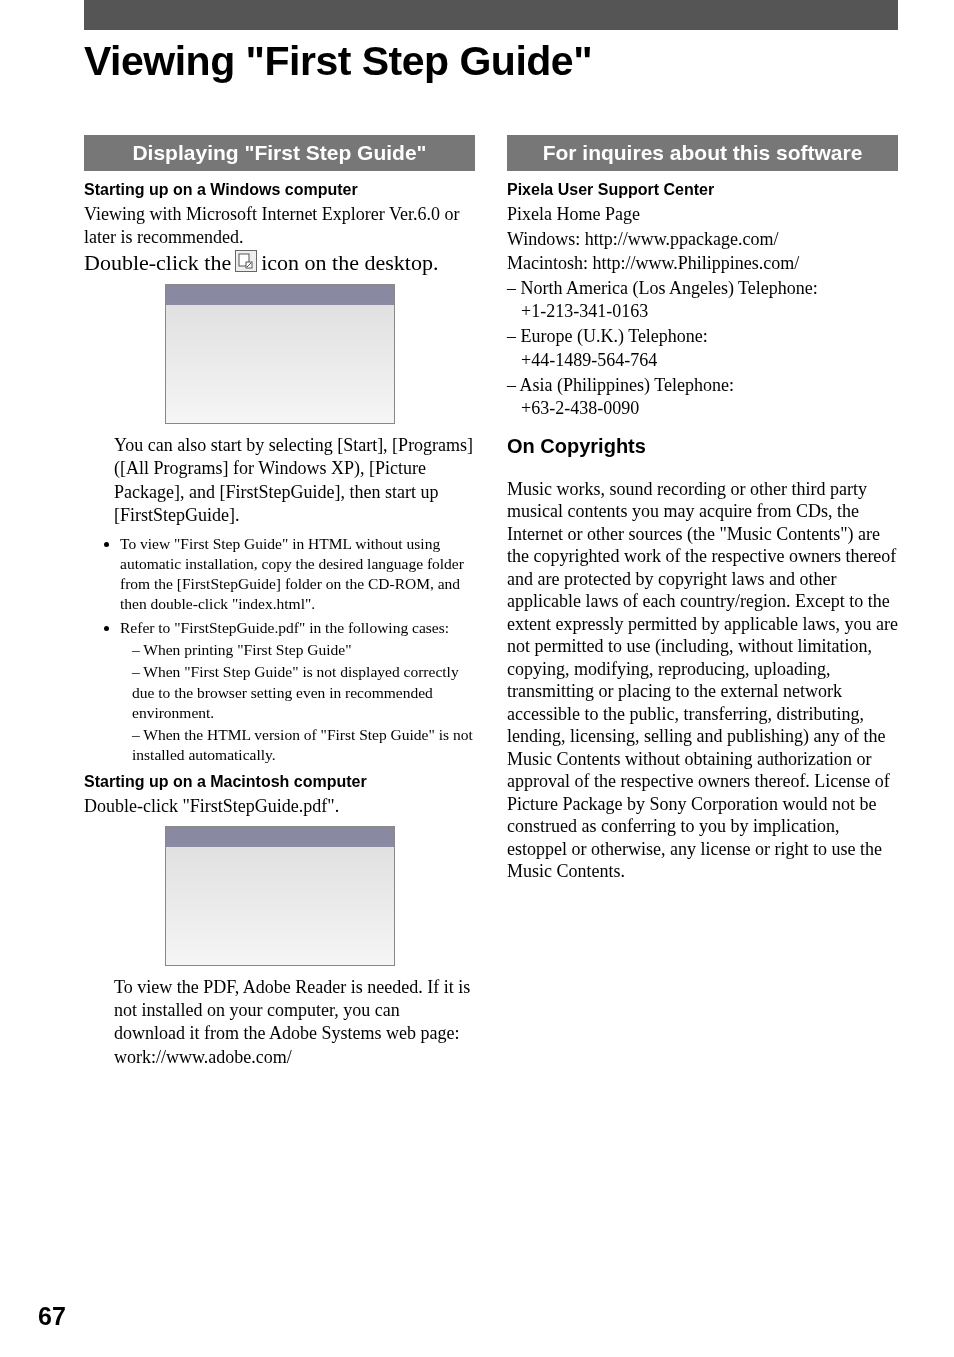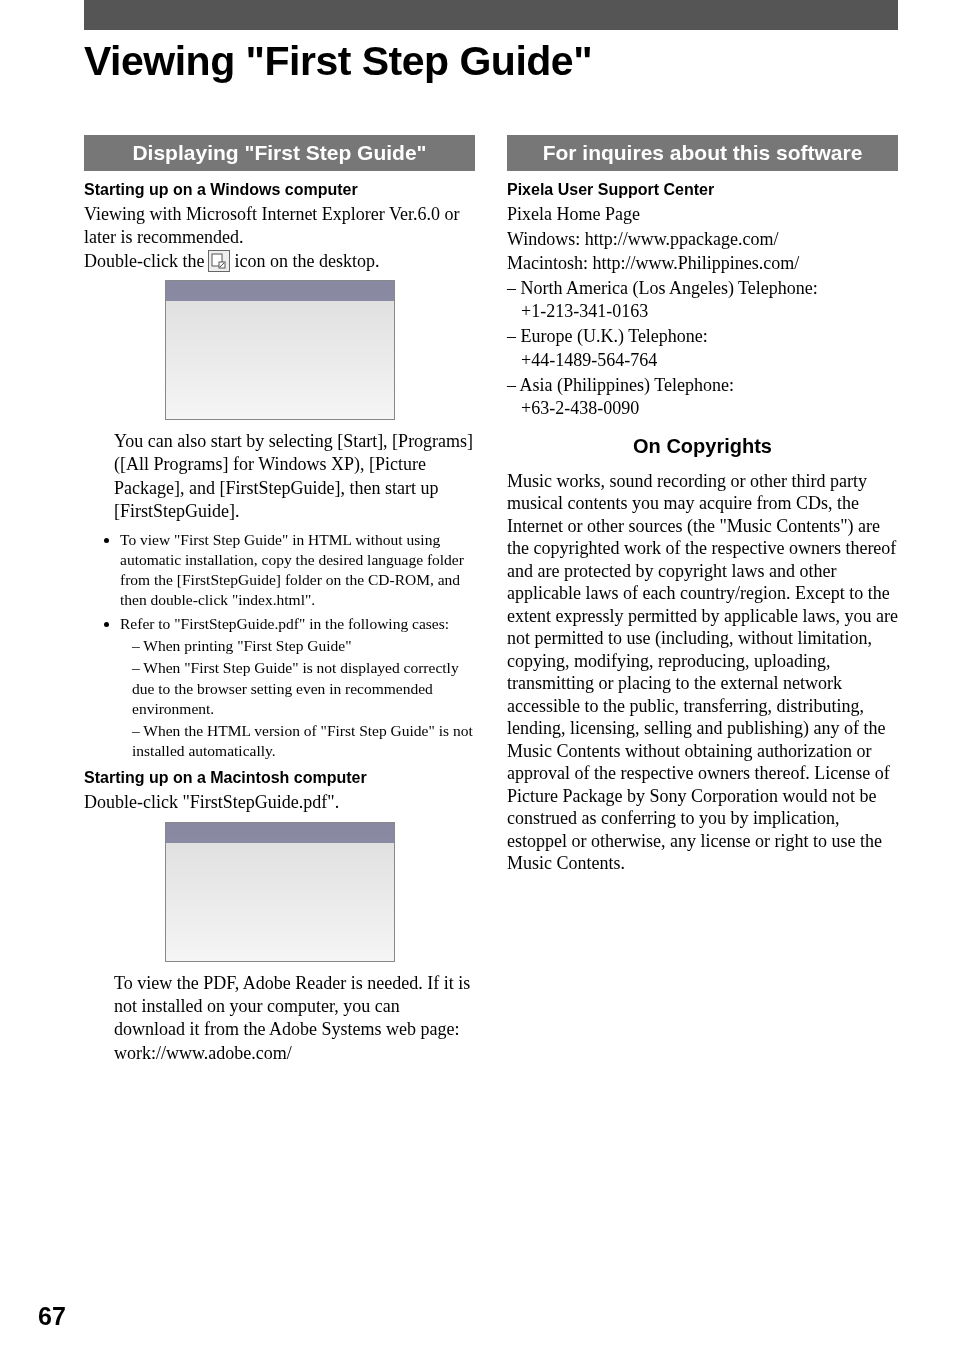--- a/index.html
+++ b/index.html
@@ -42,29 +42,28 @@
     .h2 {
       font-family: Arial, sans-serif;
       font-weight: bold;
       font-size: 16px;
       margin: 8px 0 4px 0;
     }
     .h3 {
       font-family: Arial, sans-serif;
       font-weight: bold;
       font-size: 20px;
-      margin: 14px 0 12px 0;
-      text-align: center;
+      margin: 14px 0 20px 0;
     }
     .body-text {
       font-size: 18px;
       line-height: 1.25;
       margin-bottom: 2px;
     }
-    .inline-line { display: flex; align-items: flex-end; flex-wrap: wrap; gap: 4px; font-size: 18px; }
+    .inline-line { display: flex; align-items: flex-start; flex-wrap: wrap; gap: 4px; font-size: 22px; }
     .icon-box {
       width: 22px;
       height: 22px;
       border: 1px solid #666;
       display: inline-flex;
       align-items: center;
       justify-content: center;
       background: #eee;
       vertical-align: middle;
     }

